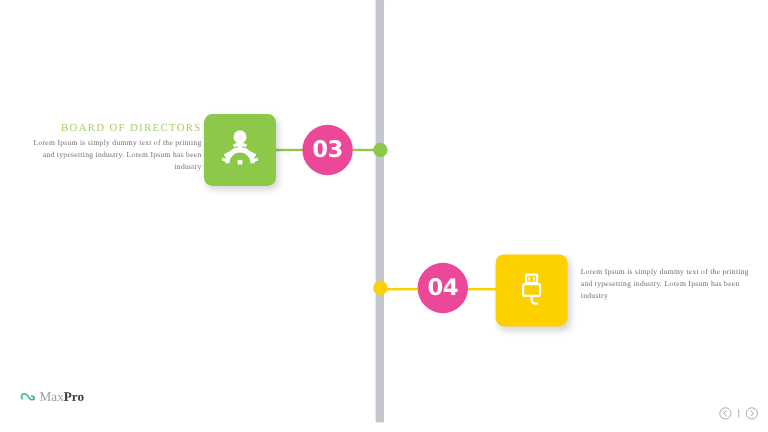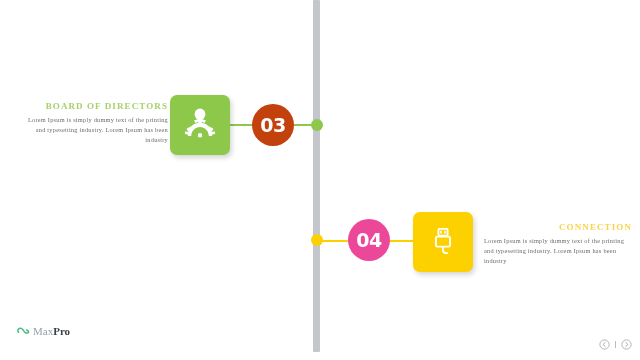--- a/index.html
+++ b/index.html
@@ -55,21 +55,21 @@
     border-radius: 50%;
     display: flex;
     align-items: center;
     justify-content: center;
     font-family: "DejaVu Sans", sans-serif;
     font-weight: bold;
     font-size: 19px;
     color: #ffffff;
     letter-spacing: -0.5px;
   }
-  .num-circle.green { background: #c2410c; }
+  .num-circle.green { background: #ec4899; }
   .num-circle.yellow { background: #ec4899; }
 
   
   .icon-tile {
     position: absolute;
     width: 60px;
     height: 60px;
     border-radius: 7px;
     display: flex;
     align-items: center;
@@ -85,21 +85,21 @@
     width: 148px;
   }
   .text-block.right-align { text-align: right; }
   .text-block.left-align { text-align: left; }
 
   .blk-title {
     font-family: "Liberation Serif", serif;
     font-size: 9px;
     letter-spacing: 1.1px;
     margin: 0 0 4px 0;
-    font-weight: bold;
+    font-weight: normal;
     text-align: right;
   }
   .blk-title.green { color: #a6d06a; }
   .blk-title.yellow { color: #fbd24b; }
 
   .blk-body {
     font-family: "Liberation Serif", serif;
     font-size: 6.3px;
     line-height: 10px;
     color: #6d6d70;
@@ -200,21 +200,20 @@
       <line x1="21.2" y1="9.0" x2="21.2" y2="11.4" stroke-width="2.2"></line>
       <line x1="26.8" y1="9.0" x2="26.8" y2="11.4" stroke-width="2.2"></line>
 
       <rect x="14.0" y="16.5" width="20" height="14" rx="2"></rect>
 
       <path d="M24 30.8 v4.6 c0 2.3 1.9 4.2 4.2 4.2 h2.0"></path>
     </svg>
   </div>
 
   <div class="text-block left-align" style="left:484px; top:222px;">
-    <div class="blk-title yellow">CONNECTION</div>
     <div class="blk-body">Lorem Ipsum is simply dummy text of the printing and typesetting industry. Lorem Ipsum has been industry</div>
   </div>
 
   <div class="footer-logo">
     <span>
       <svg class="logo-mark" width="13" height="11" viewBox="0 0 26 22">
         <path d="M3.2 12.5 c-2.6 -2.2 -1.9 -6.3 1.3 -7.6 c3.0 -1.2 6.2 0.6 7.9 3.2
                  c1.3 2.0 2.6 4.2 4.7 5.4 c2.1 1.2 5.1 0.7 6.0 -1.5" fill="none" stroke="#4cbb87" stroke-width="3" stroke-linecap="round"></path>
         <path d="M22.6 12.8 c1.0 -2.3 -1.1 -4.9 -3.6 -4.7" fill="none" stroke="#4cbb87" stroke-width="3" stroke-linecap="round"></path>
       </svg>

